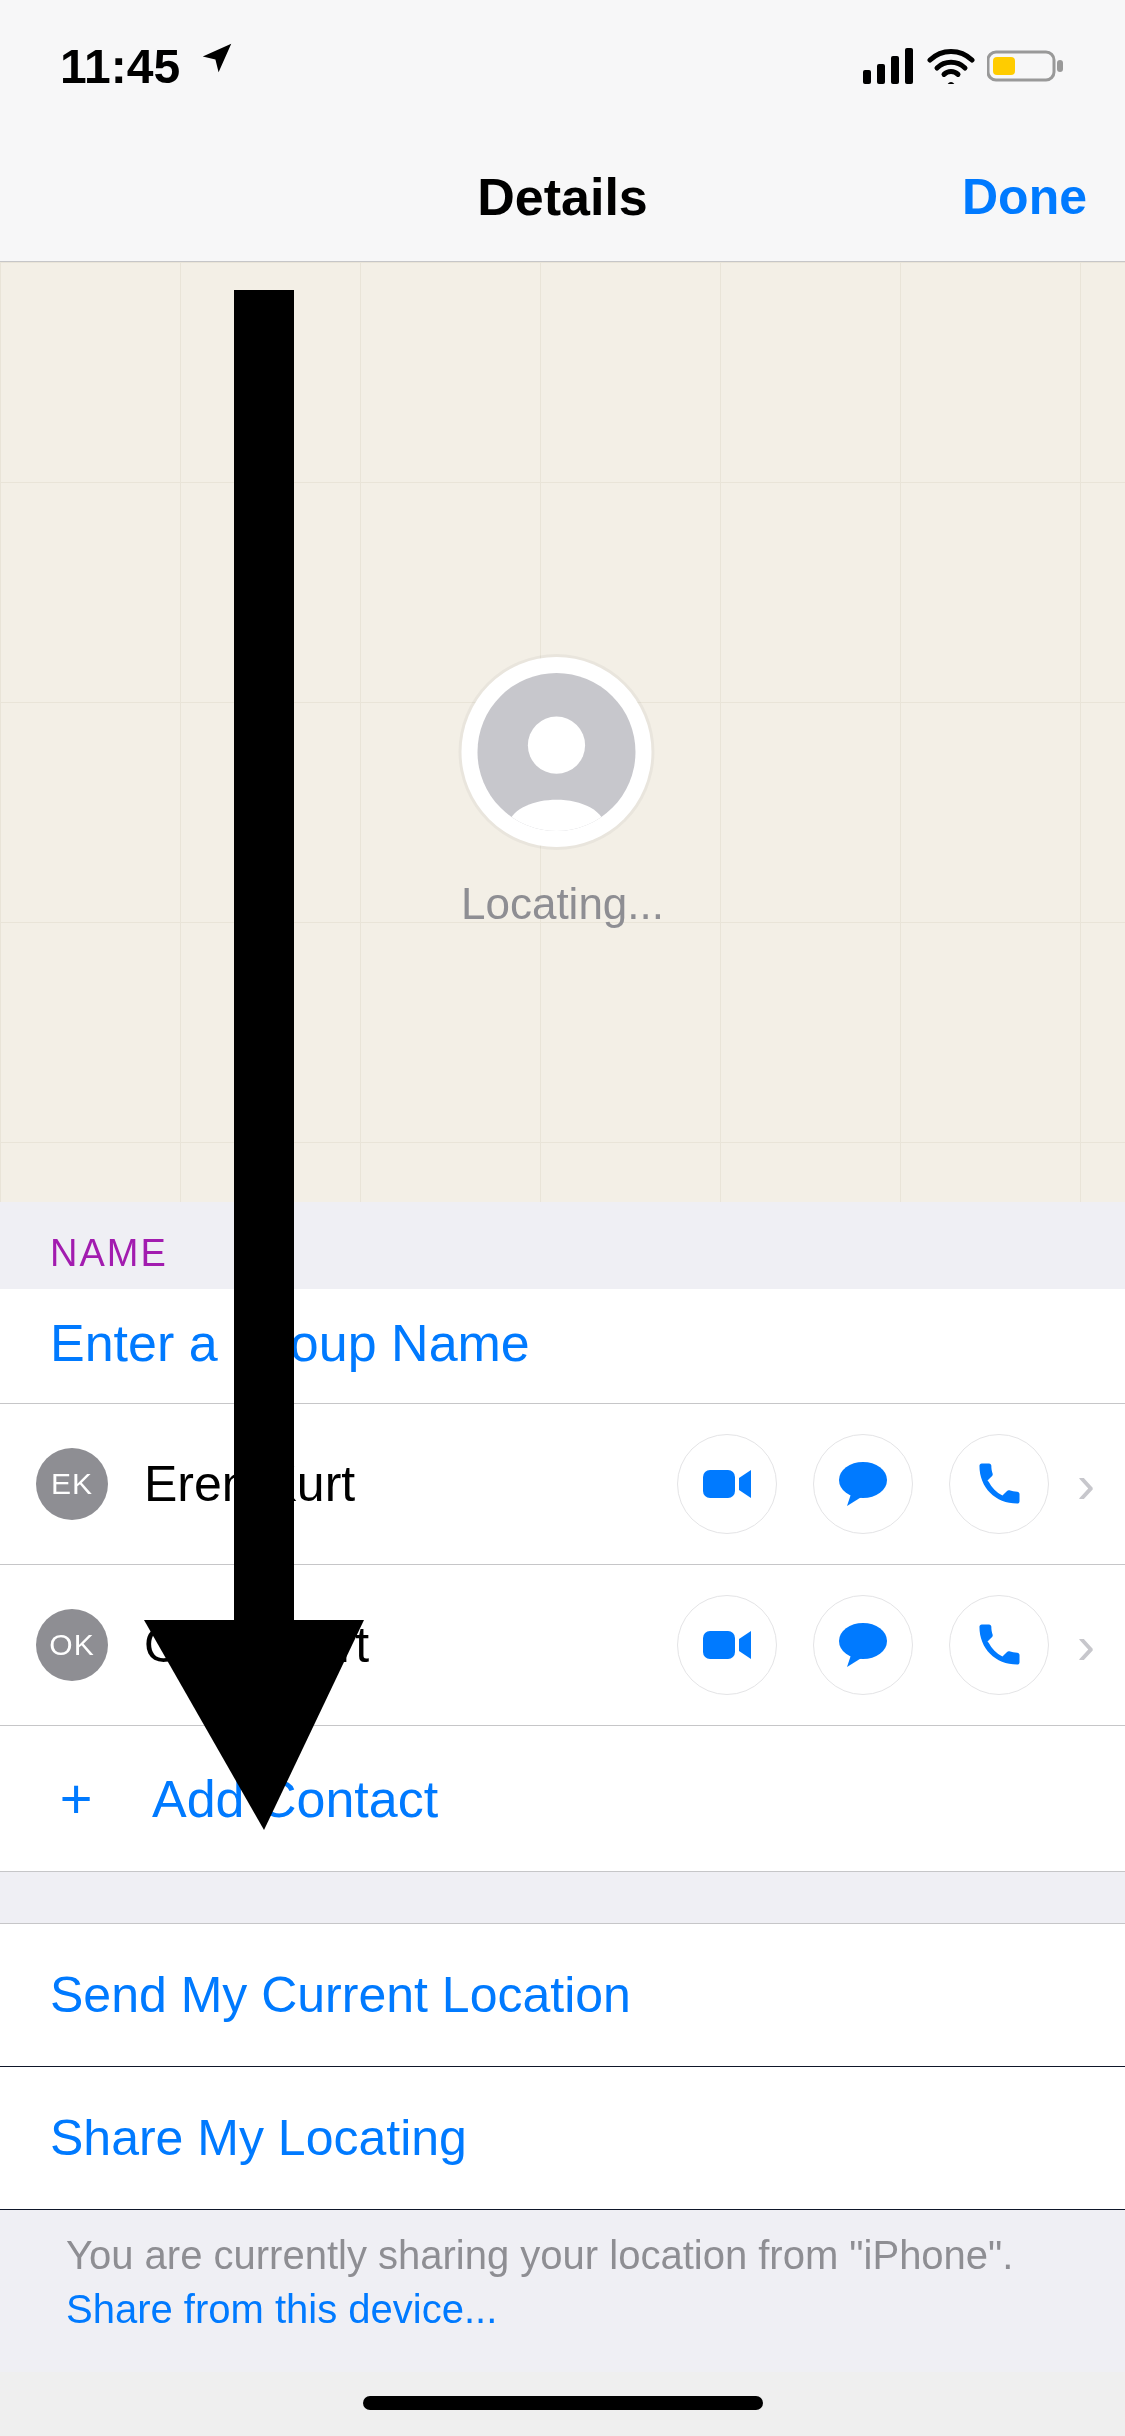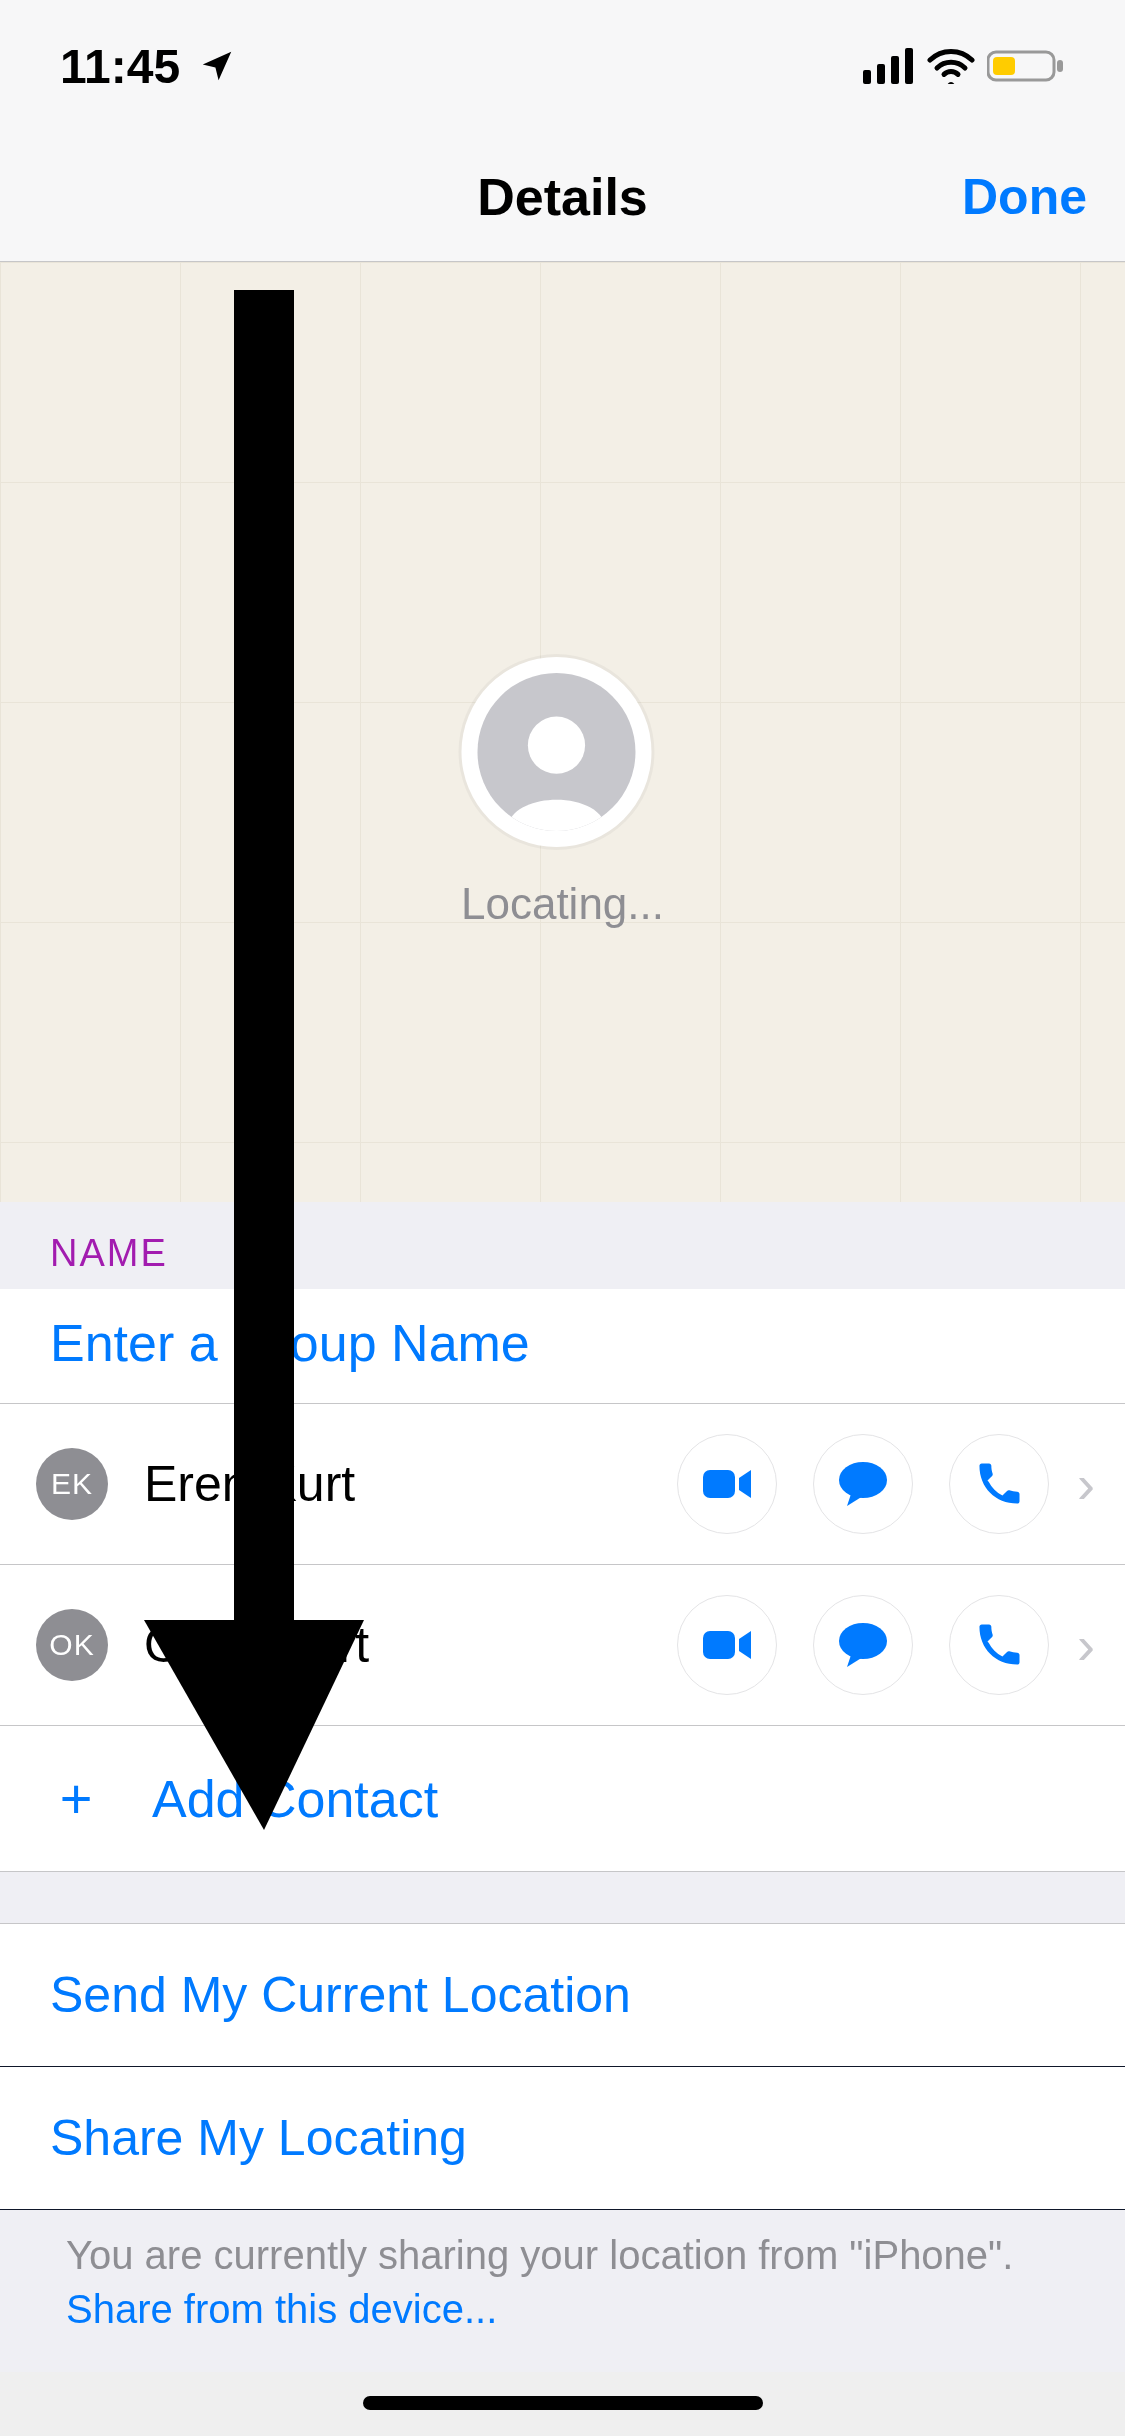--- a/index.html
+++ b/index.html
@@ -15,21 +15,20 @@
     .status-bar {
       height: 132px;
       display: flex;
       justify-content: space-between;
       align-items: center;
       padding: 0 60px 0 60px;
       background: #f7f7f8;
     }
     .status-left {
       display: flex;
-      align-items: center;
       font-size: 48px;
       font-weight: 600;
       color: #000;
       gap: 8px;
     }
     .status-right {
       display: flex;
       align-items: center;
       gap: 12px;
     }

